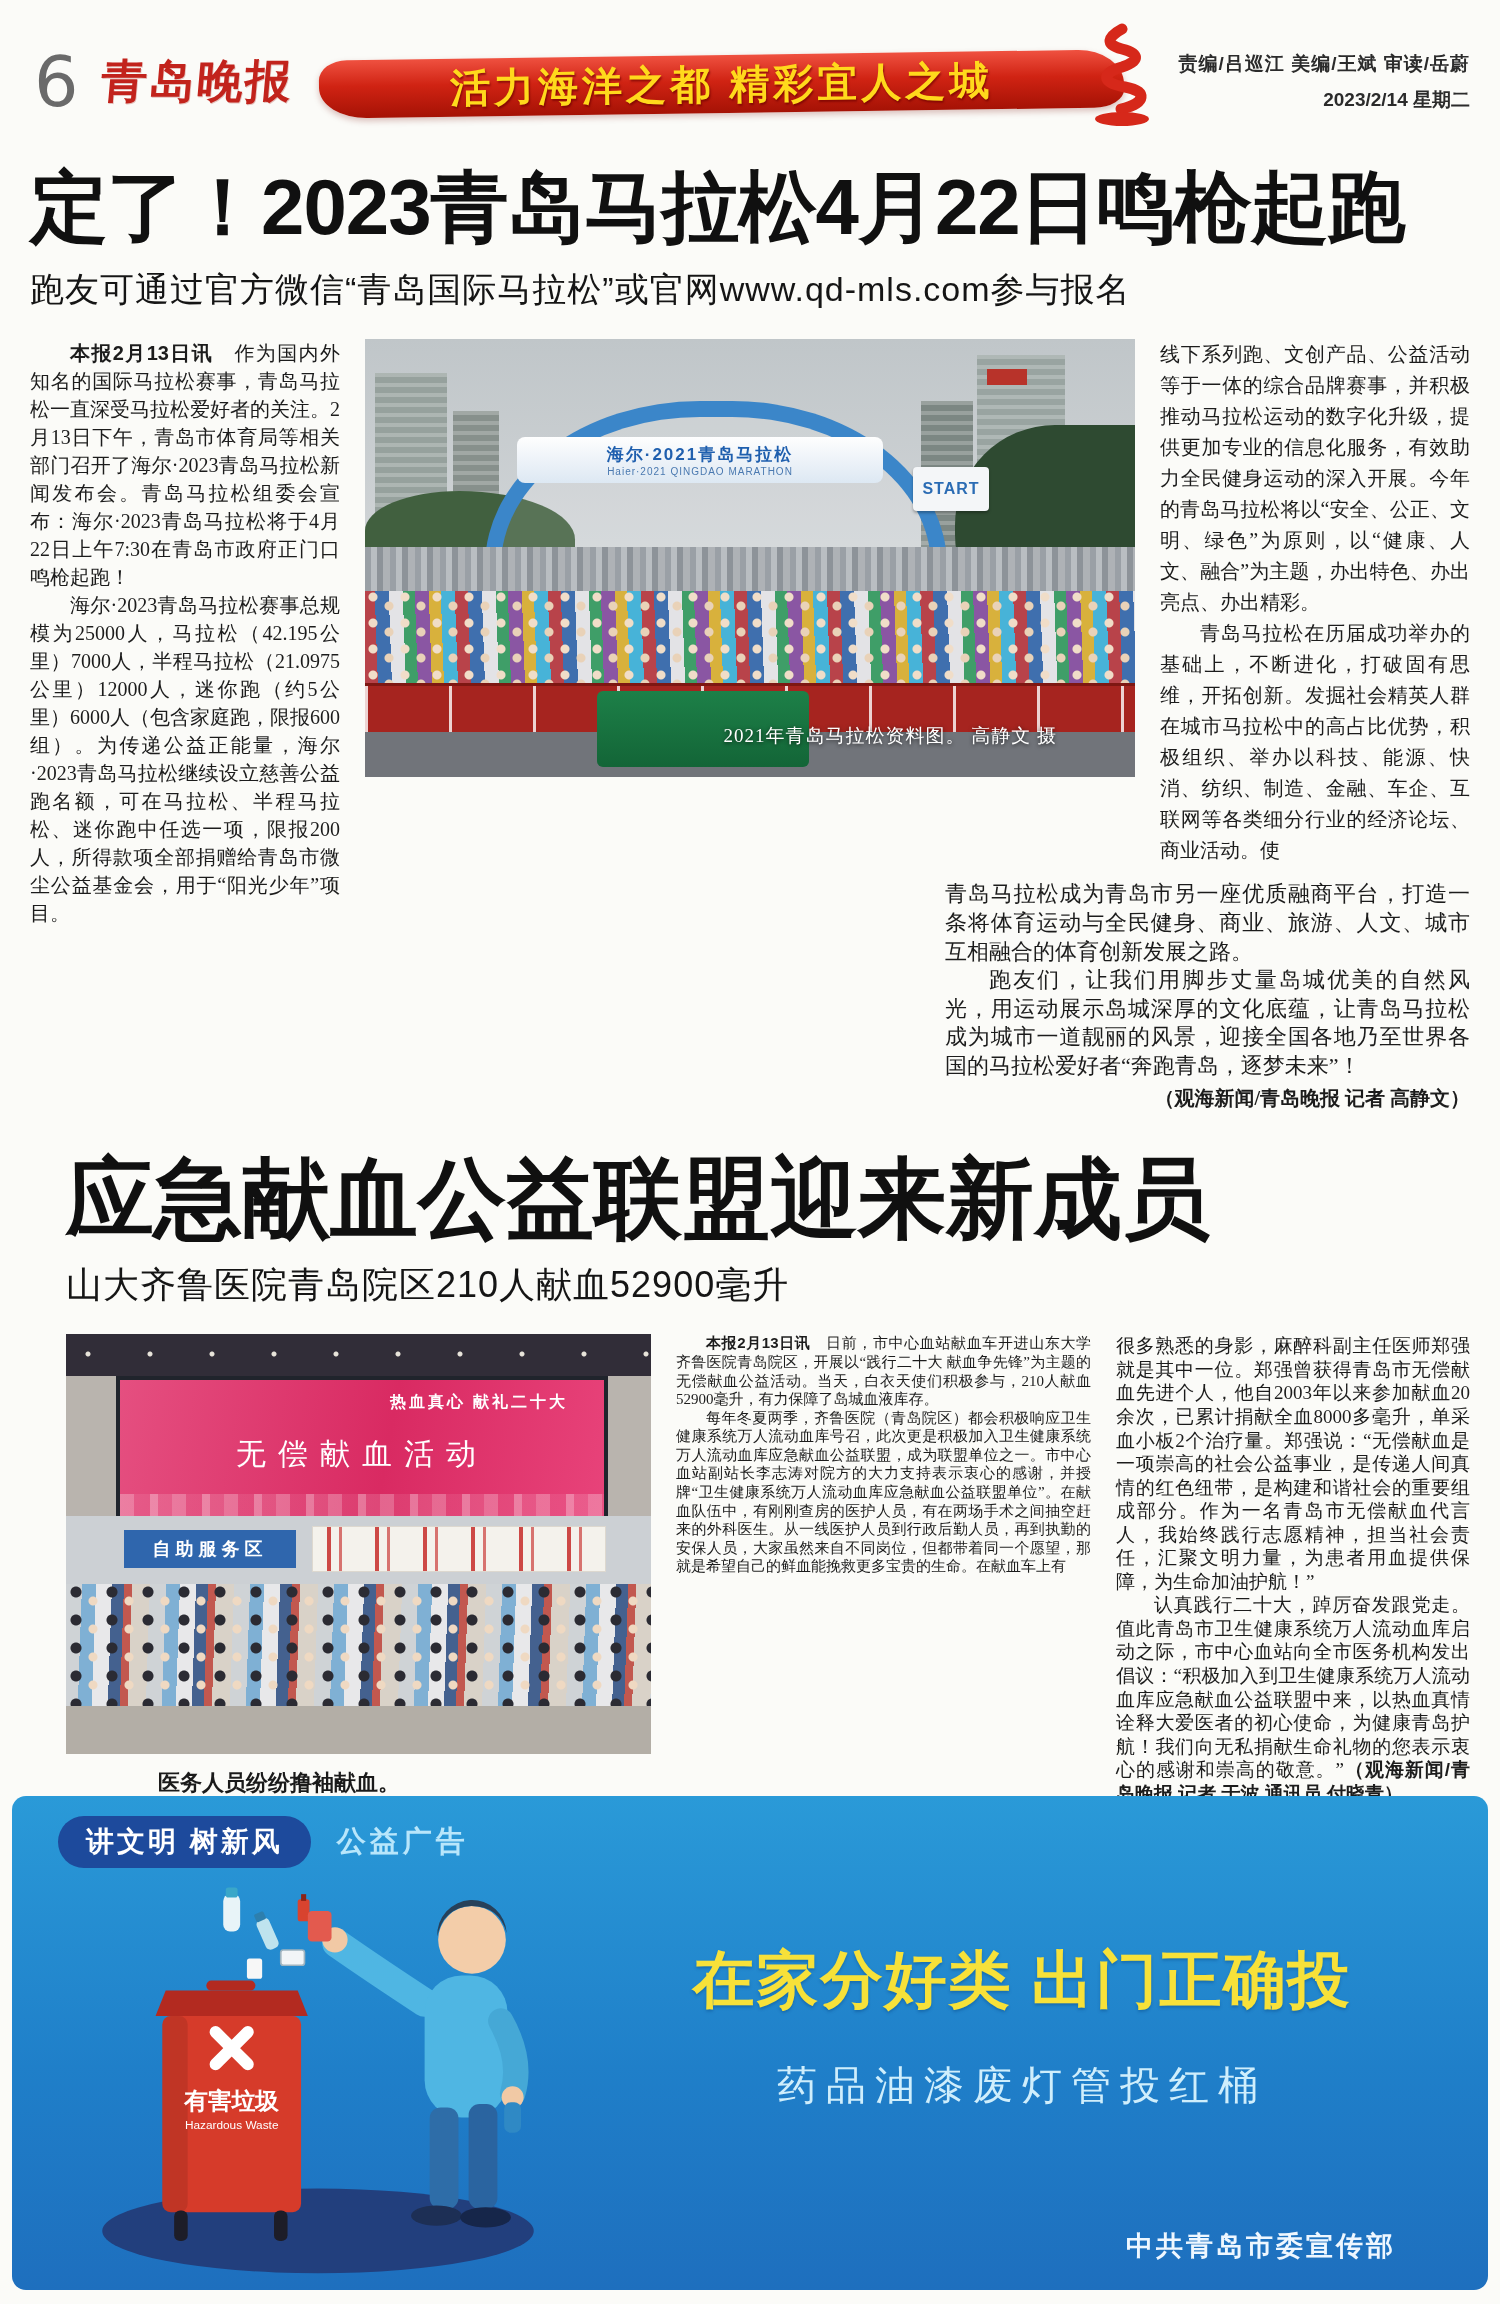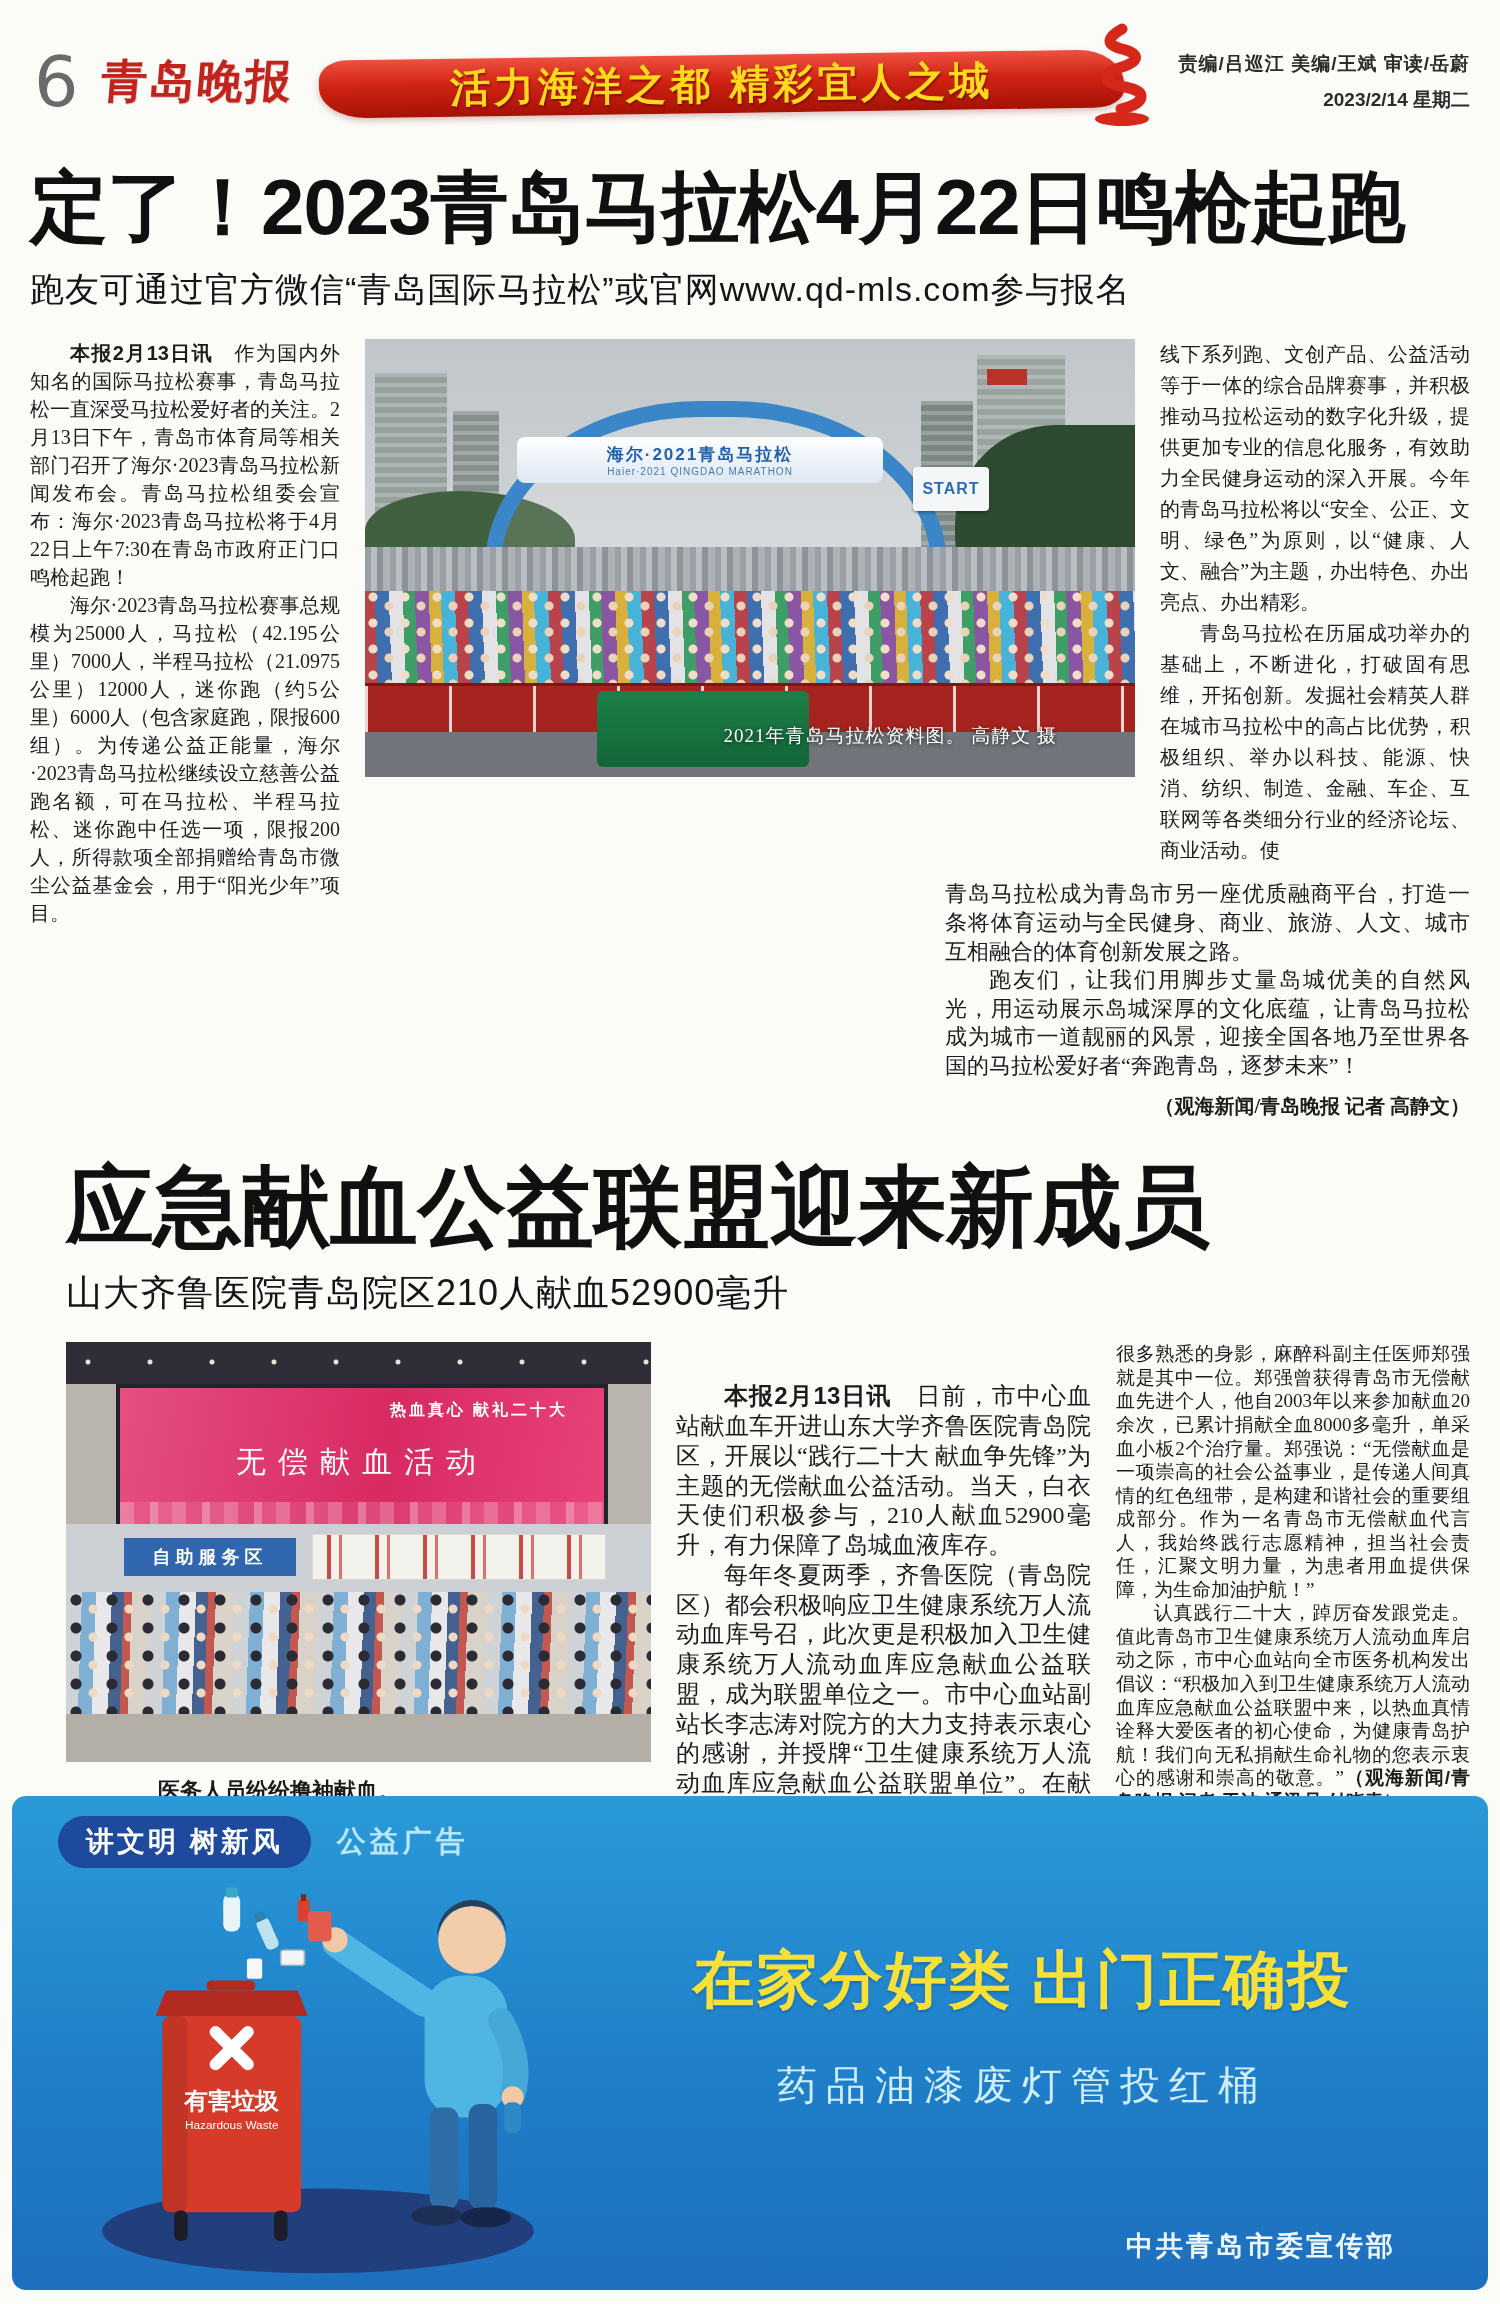--- a/index.html
+++ b/index.html
@@ -34,21 +34,21 @@
   .a1 .subhead{margin-top:16px;font-family:"Liberation Sans", sans-serif;font-size:34px;color:#151515;letter-spacing:1px;}
   .a1-body{margin-top:26px;display:grid;grid-template-columns:310px 555px 190px 310px;column-gap:25px;row-gap:14px;}
   .a1-left{grid-column:1;grid-row:1 / 3;font-size:20px;line-height:1.4;text-align:justify;}
   .a1-photo{grid-column:2 / 4;grid-row:1;position:relative;width:770px;height:438px;overflow:hidden;background:#7f1d1d;align-self:start;}
   .a1-right-top{grid-column:4;grid-row:1;font-size:20px;line-height:1.55;text-align:justify;}
   .a1-mid{grid-column:2;grid-row:2;font-size:22px;line-height:1.3;text-align:justify;}
   .a1-right-wide{grid-column:3 / 5;grid-row:2;font-size:22px;line-height:1.3;text-align:justify;}
   p.np{margin:0;}
   p.ind{margin:0;text-indent:2em;}
   .lead{font-family:"Liberation Sans", sans-serif;font-weight:bold;}
-  .byline{margin:12px 0 0;text-align:right;font-weight:bold;font-size:20px;}
+  .byline{margin:4px 0 0;text-align:right;font-weight:bold;font-size:20px;}
   
   .p1-sky{position:absolute;inset:0;background:linear-gradient(#c0c6c9,#d8dbdd 70%);}
   .bld{position:absolute;background-image:repeating-linear-gradient(180deg,rgba(255,255,255,.22) 0 4px,transparent 4px 10px);}
   .b1{left:10px;top:34px;width:72px;height:190px;background-color:#96a19d;}
   .b2{left:88px;top:72px;width:46px;height:150px;background-color:#87908c;}
   .b3{left:612px;top:16px;width:88px;height:216px;background-color:#99a4a1;}
   .b3 .logo{position:absolute;left:10px;top:14px;width:40px;height:16px;background:#b8332a;}
   .b4{left:556px;top:62px;width:52px;height:168px;background-color:#7c8783;}
   .trees-left{position:absolute;left:0;top:152px;width:210px;height:88px;background:#41603f;border-radius:45% 55% 20% 20%;}
   .trees-right{position:absolute;right:-20px;top:86px;width:200px;height:200px;background:#2e4a31;border-radius:50% 0 0 45%;}
@@ -69,21 +69,21 @@
   .road{position:absolute;left:0;right:0;top:390px;bottom:0;background:#71747a;}
   .photo1-caption{position:absolute;right:78px;bottom:28px;color:#fff;font-size:19px;text-shadow:0 1px 4px rgba(0,0,0,.75);letter-spacing:1px;}
   
   .a2{margin-top:40px;padding-left:36px;}
   .a2 h2{margin:0;font-family:"Liberation Sans", sans-serif;font-weight:900;font-size:88px;line-height:1.1;letter-spacing:0;color:#101010;white-space:nowrap;}
   .a2 .subhead{margin-top:14px;font-family:"Liberation Sans", sans-serif;font-size:36px;color:#151515;letter-spacing:1px;}
   .a2-body{margin-top:24px;display:flex;gap:25px;}
   .a2-photo-wrap{width:585px;flex:none;}
   .a2-photo{position:relative;width:585px;height:420px;overflow:hidden;background:#b9b4ae;}
   .a2-caption{margin-top:14px;padding-left:92px;font-size:22px;font-weight:600;color:#1a1a1a;}
-  .a2-mid{width:415px;flex:none;font-size:24px;line-height:1.24;text-align:justify;margin-top:39px;}
+  .a2-mid{width:415px;flex:none;font-size:15px;line-height:1.24;text-align:justify;}
   .a2-right{flex:1;font-size:19px;line-height:1.24;text-align:justify;}
   .byline-inline{font-weight:bold;font-family:"Liberation Sans", sans-serif;}
   
   .ceiling{position:absolute;left:0;right:0;top:0;height:42px;background:#312d38;background-image:radial-gradient(circle 3px at 22px 20px,#e8e4da 2px,transparent 3px);background-size:62px 40px;}
   .led{position:absolute;left:50px;top:42px;width:484px;height:140px;background:linear-gradient(100deg,#e54f80,#d92a62 55%,#e8437a);border:4px solid #20242c;}
   .led-line1{position:absolute;top:12px;right:36px;color:#fff;font-size:16px;letter-spacing:3px;font-weight:bold;}
   .led-line2{position:absolute;top:54px;left:0;right:0;text-align:center;color:#fff;font-size:30px;font-weight:normal;letter-spacing:12px;}
   .led-skyline{position:absolute;bottom:0;left:0;right:0;height:26px;opacity:.7;background:repeating-linear-gradient(90deg,rgba(255,255,255,.4) 0 14px,rgba(255,255,255,.12) 14px 30px,rgba(255,255,255,.5) 30px 38px,rgba(255,255,255,.2) 38px 52px);}
   .wall2{position:absolute;left:0;right:0;top:182px;height:68px;background:#ccd0d4;}
   .sign-blue{position:absolute;left:58px;top:196px;width:172px;height:38px;background:#2f66ad;color:#fff;display:flex;align-items:center;justify-content:center;font-family:"Liberation Sans", sans-serif;font-size:18px;font-weight:bold;letter-spacing:5px;}

